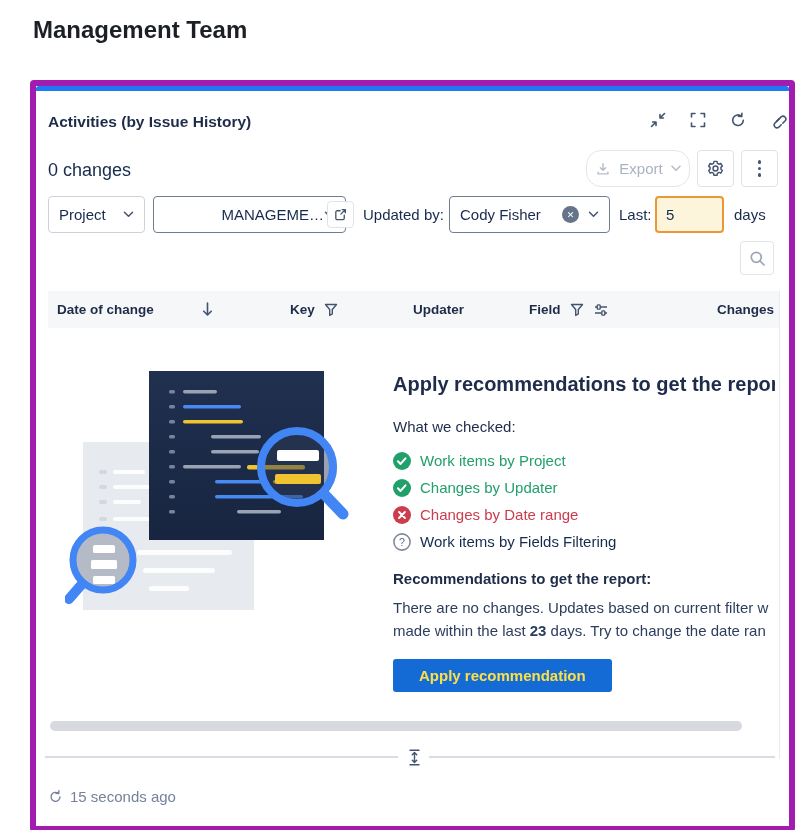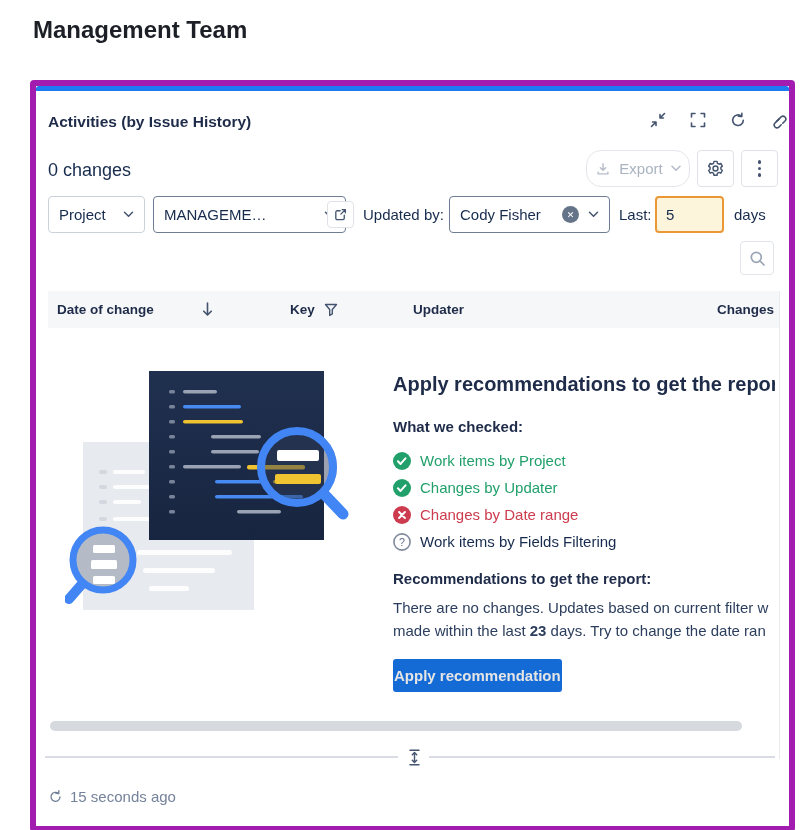--- a/index.html
+++ b/index.html
@@ -25,21 +25,21 @@
   .btn.square { width:37px; color:#44546f; border-color:#dfe2e7; }
   .kebab { display:flex; flex-direction:column; gap:3px; }
   .kebab i { width:3.5px; height:3.5px; border-radius:50%; background:#44546f; }
 
   .filters { position:absolute; top:110px; left:0; width:763px; height:37px; font-size:15px; }
   .select { position:absolute; height:37px; border-radius:4px; background:#fff; display:flex; align-items:center;
     padding:12px 10px; cursor:pointer; color:#172b4d; }
   .sel-light { border:1px solid #ccd2db; }
   .sel-dark { border:1px solid #6f7d93; }
   .f-project { left:12px; width:97px; justify-content:space-between; }
-  .f-value { left:117px; width:193px; justify-content:space-between; }
+  .f-value { left:117px; width:193px; justify-content:flex-end; }
   .f-value .txt { white-space:nowrap; overflow:hidden; max-width:118px; }
   .open-btn { position:absolute; left:291px; top:5px; width:27px; height:27px; border:1px solid #dfe2e7; border-radius:4px;
     background:#fff; display:flex; align-items:center; justify-content:center; cursor:pointer; }
   .f-label { position:absolute; line-height:37px; color:#172b4d; }
   .lab-updated { left:327px; }
   .f-cody { left:413px; width:161px; }
   .f-cody .txt { flex:1; }
   .clear-dot { width:17px; height:17px; border-radius:50%; background:#66748a; color:#fff; font-size:9px;
     display:flex; align-items:center; justify-content:center; margin-right:9px; cursor:pointer; }
   .lab-last { left:583px; }
@@ -56,31 +56,31 @@
   .th-key { left:242px;justify-content:flex-end; }
   .th-updater { left:365px; }
   .th-field { left:481px; }
   .th-changes { right:5px; }
   .v-line { position:absolute; left:743px; top:205px; width:1px; height:468px; background:#e9ebef; }
 
   .illus { position:absolute; left:29px; top:276px; }
 
   .es-col { position:absolute; left:357px; top:282px; width:382px; overflow:hidden; }
   .es-title { font-size:20px; font-weight:700; color:#1e2b49; white-space:nowrap; margin-top:5px; }
-  .es-sub { font-size:15px; font-weight:700; color:#1e2b49; margin-top:22px; }
+  .es-sub { font-size:15px; font-weight:400; color:#1e2b49; margin-top:22px; }
   .checks { margin-top:12px; }
   .check-row { display:flex; align-items:center; gap:9px; height:27px; font-size:15px; }
   .check-row.pass { color:#22a06b; }
   .check-row.fail { color:#cc3b4e; }
   .check-row.unknown { color:#172b4d; }
   .rec-head { font-size:15px; font-weight:700; color:#1e2b49; margin-top:15px; }
   .para { margin-top:9px; font-size:15px; color:#2c3e5d; line-height:23px; }
   .para div { white-space:nowrap; }
   .para b { font-weight:700; }
-  .apply-btn { margin-top:17px; height:33px; padding:0 1px; background:#146bd6; color:#e5e5e5; border:none;
+  .apply-btn { margin-top:17px; height:33px; padding:0 26px; background:#146bd6; color:#fde047; border:none;
     border-radius:3px; font-size:15px; font-weight:600; cursor:pointer; font-family:"Liberation Sans",sans-serif; }
 
   .h-scrollbar { position:absolute; left:14px; top:635px; width:692px; height:10px; border-radius:5px; background:#d6dade; cursor:pointer; }
 
   .divider-seg { position:absolute; top:670px; height:2px; background:#d9dde3; }
   .seg-l { left:9px; width:353px; }
   .seg-r { left:393px; width:346px; }
   .resize-handle { position:absolute; left:368px; top:661px; width:20px; height:20px; display:flex;
     align-items:center; justify-content:center; cursor:ns-resize; background:none; border:none; }
 
@@ -197,20 +197,31 @@
         </svg>
     </div>
     <div class="th th-key">
       <span>Key</span>
       <svg width="14" height="14" viewBox="0 0 14 14" fill="none" stroke="#44546f" stroke-width="1.4" stroke-linejoin="round">
           <path d="M1.5 1.5h11l-4.2 5v4.4l-2.6 1.6V6.5z"></path>
         </svg>
     </div>
     <div class="th th-updater">
       <span>Updater</span>
+    </div>
+    <div class="th th-field">
+      <span>Field</span>
+      <svg width="14" height="14" viewBox="0 0 14 14" fill="none" stroke="#44546f" stroke-width="1.4" stroke-linejoin="round">
+          <path d="M1.5 1.5h11l-4.2 5v4.4l-2.6 1.6V6.5z"></path>
+        </svg>
+      <svg width="16" height="16" viewBox="0 0 16 16" fill="none" stroke="#44546f" stroke-width="1.4" stroke-linejoin="round">
+          <path d="M2 5h12 M2 11h12"></path>
+          <rect x="4.2" y="2.9" width="3" height="4.2" rx="0.8" fill="#f6f7f9"></rect>
+          <rect x="8.8" y="8.9" width="3" height="4.2" rx="0.8" fill="#f6f7f9"></rect>
+        </svg>
     </div>
     <div class="th th-changes">
       <span>Changes</span>
     </div>
   </div>
 
   <div class="v-line"></div>
 
   <div class="illus">
     <svg width="320" height="270" viewBox="0 0 320 270">

